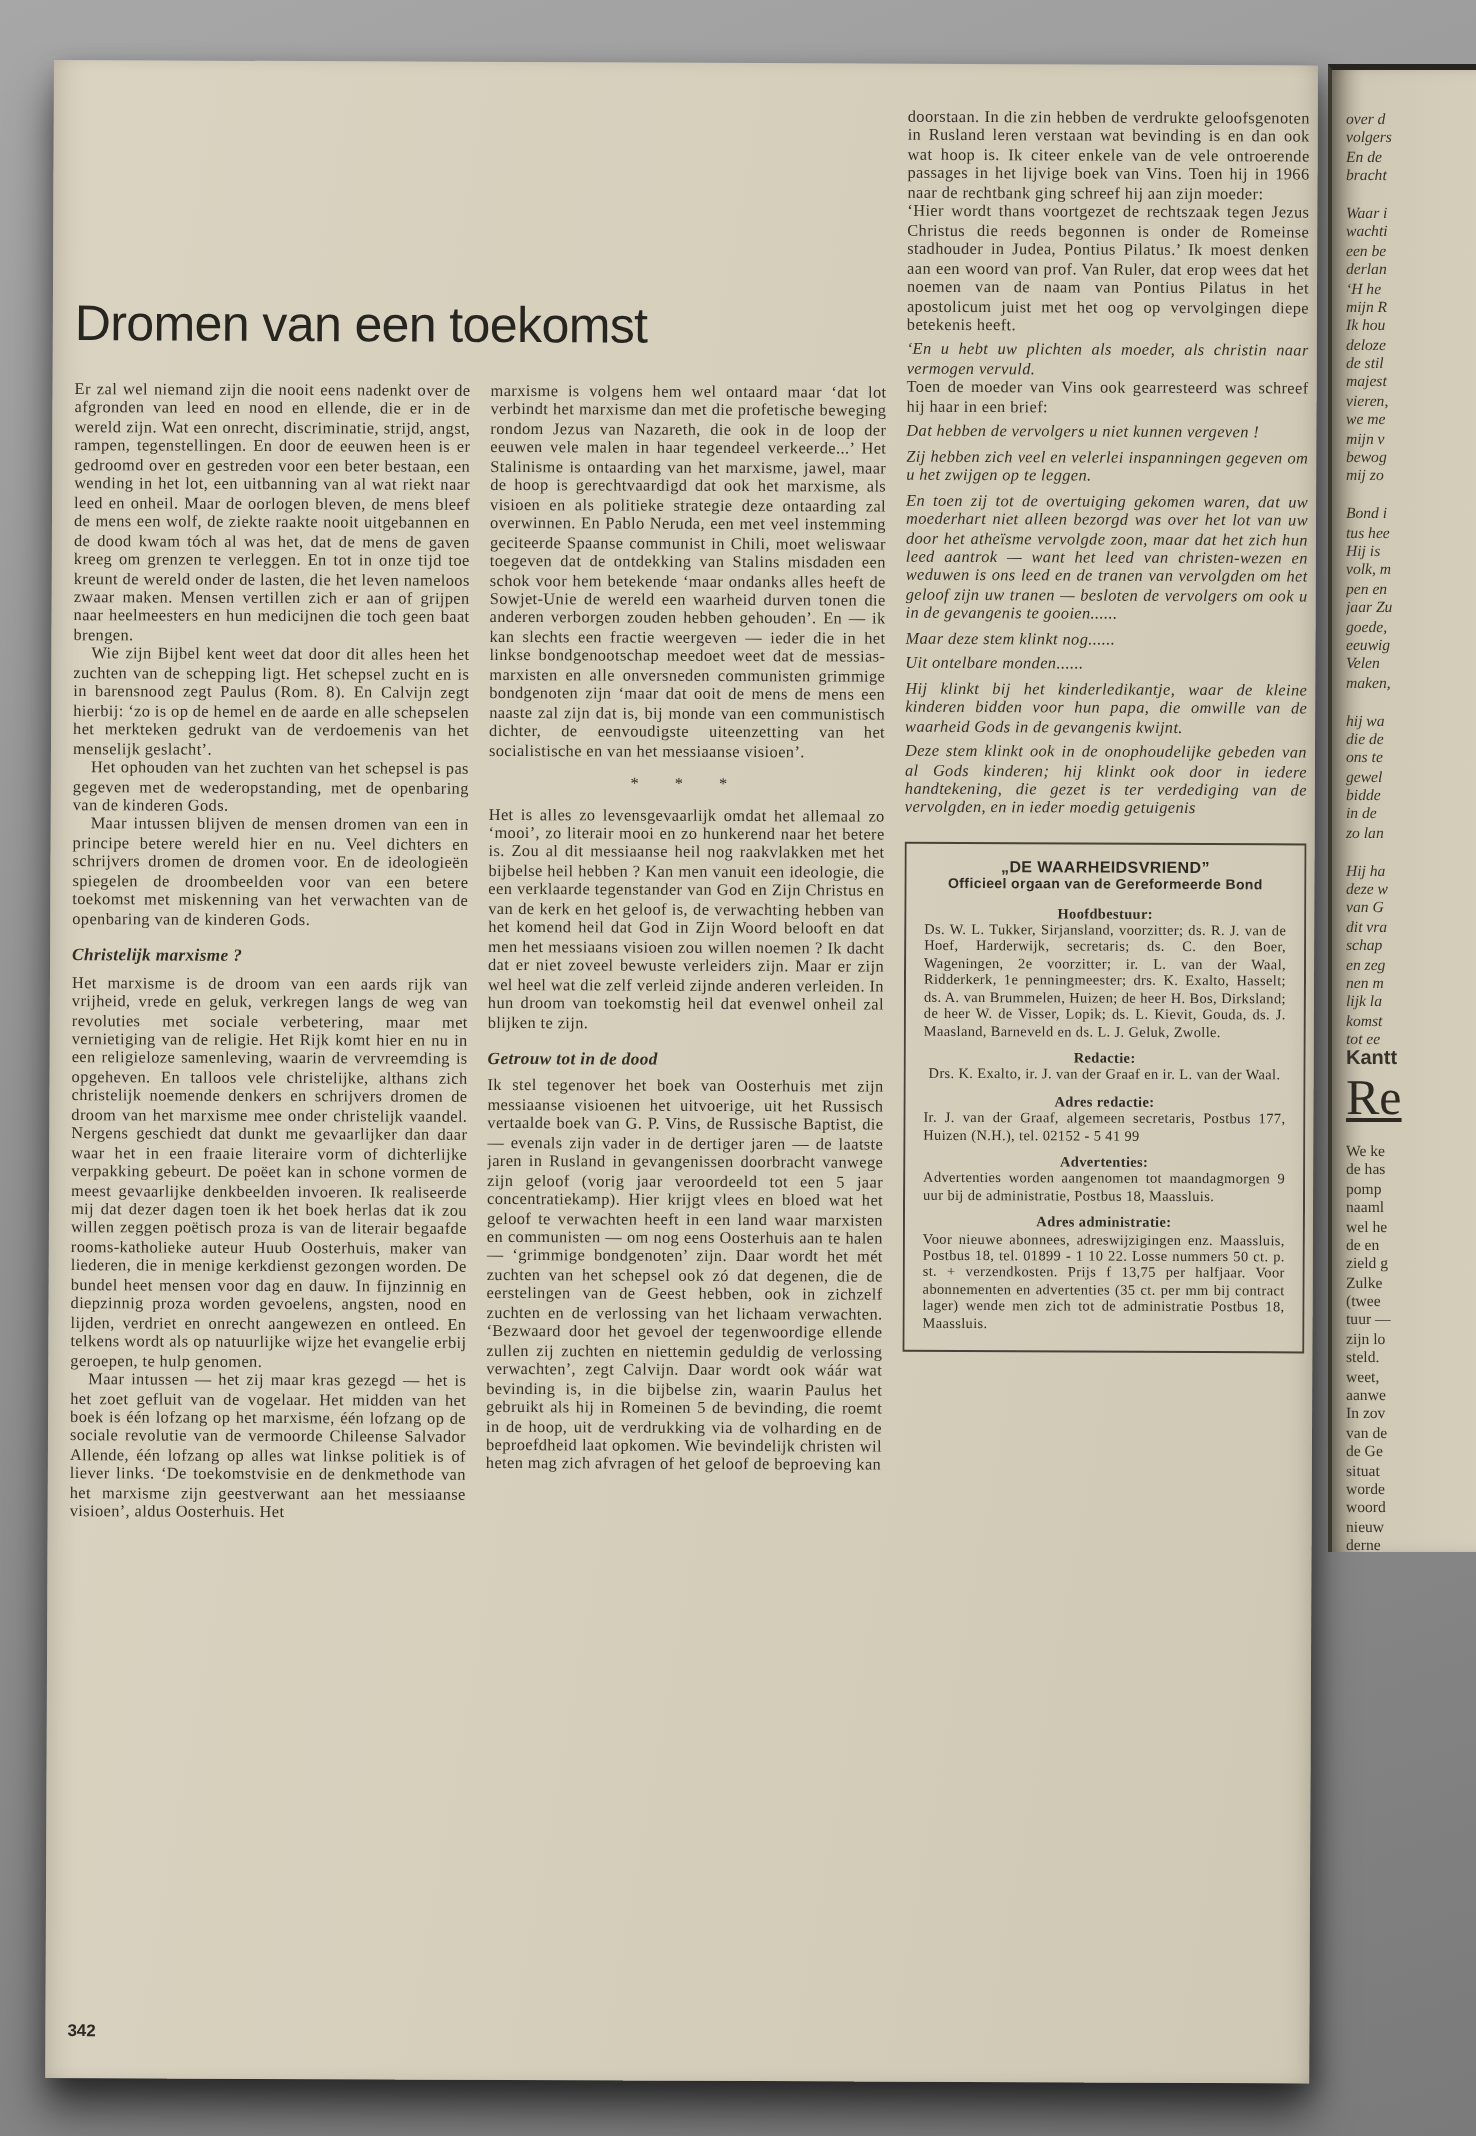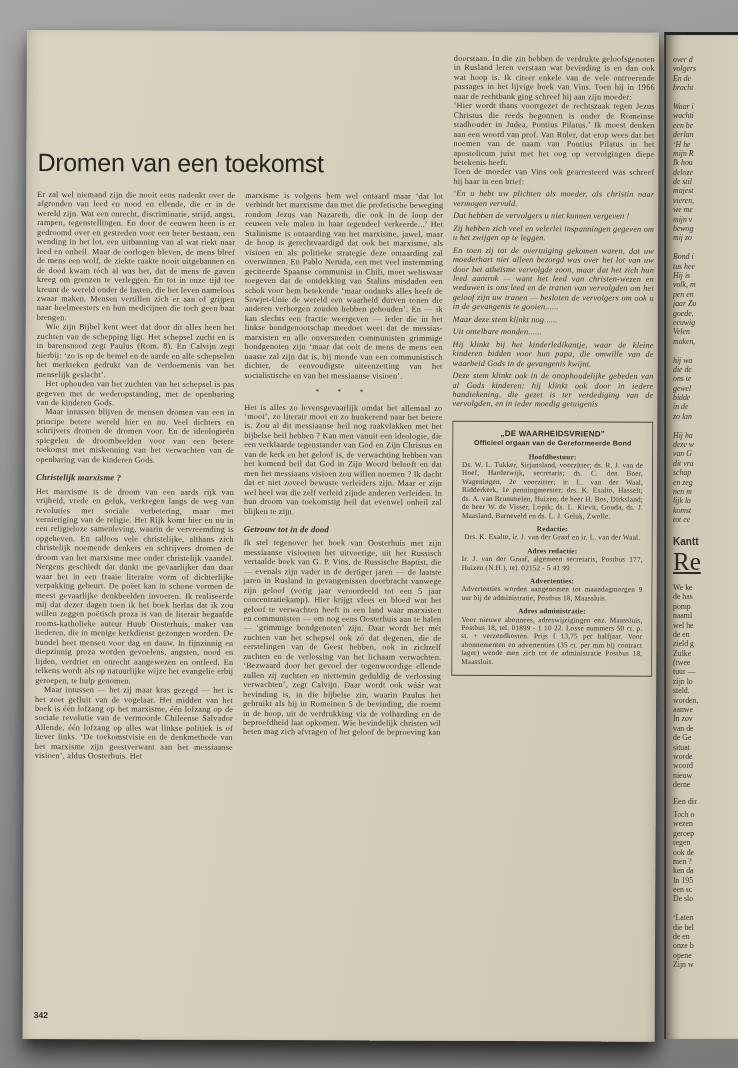--- a/index.html
+++ b/index.html
@@ -35,30 +35,30 @@
     font-weight:700;font-size:8px;letter-spacing:0.2px;}
   .box-subtitle{text-align:center;font-family:"Liberation Sans",sans-serif;
     font-weight:700;font-size:7px;margin-top:1px;}
   .sec{margin-top:5px;}
   .sec-h{text-align:center;font-weight:700;}
   .sec-t{text-align:justify;}
   .sec-t.center{text-align:center;}
   .pageno{position:absolute;left:11px;top:980px;
     font-family:"Liberation Sans",sans-serif;font-weight:700;font-size:8.5px;color:#2b2a24;}
   
-  .sliver{position:absolute;left:664px;top:32px;width:74px;height:1007px;
+  .sliver{position:absolute;left:664px;top:32px;width:74px;height:744px;
     background:linear-gradient(90deg,#a89f8c 0%,#cfc8b5 22%,#d5cebb 100%);
     border-top:3px solid #26241f;border-left:2px solid #3c392f;
     box-shadow:inset 8px 0 10px -6px rgba(0,0,0,.5);
     overflow:hidden;padding:20px 0 0 7px;box-sizing:border-box;
     color:#35322a;font-size:7.8px;line-height:9.4px;}
   .frags .frag{white-space:nowrap;height:9.4px;overflow:hidden;}
   .frag-top{font-style:italic;}
   .kicker{font-family:"Liberation Sans",sans-serif;font-weight:700;font-size:10px;
-    margin-top:12px;white-space:nowrap;}
+    white-space:nowrap;}
   .bigre{font-size:25px;line-height:27px;margin:2px 0 8px 0;color:#2c2a23;white-space:nowrap;text-decoration:underline;}
   .subhead-frag{font-size:8.2px;margin:7px 0 4px 0;white-space:nowrap;}
 </style>
 </head>
 <body>
 
 <div class="stage">
 
   <div class="page">
     <h1 class="title">Dromen van een toekomst</h1>
@@ -77,22 +77,22 @@
         <p class="blk blk-sep">* * *</p>
         <p class="blk blk-p0">Het is alles zo levensgevaarlijk omdat het allemaal zo ‘mooi’, zo literair mooi en zo hunkerend naar het betere is. Zou al dit messiaanse heil nog raakvlakken met het bijbelse heil hebben ? Kan men vanuit een ideologie, die een verklaarde tegenstander van God en Zijn Christus en van de kerk en het geloof is, de verwachting hebben van het komend heil dat God in Zijn Woord belooft en dat men het messiaans visioen zou willen noemen ? Ik dacht dat er niet zoveel bewuste verleiders zijn. Maar er zijn wel heel wat die zelf verleid zijnde anderen verleiden. In hun droom van toekomstig heil dat evenwel onheil zal blijken te zijn.</p>
         <h3 class="blk blk-h">Getrouw tot in de dood</h3>
         <p class="blk blk-p0">Ik stel tegenover het boek van Oosterhuis met zijn messiaanse visioenen het uitvoerige, uit het Russisch vertaalde boek van G. P. Vins, de Russische Baptist, die — evenals zijn vader in de dertiger jaren — de laatste jaren in Rusland in gevangenissen doorbracht vanwege zijn geloof (vorig jaar veroordeeld tot een 5 jaar concentratiekamp). Hier krijgt vlees en bloed wat het geloof te verwachten heeft in een land waar marxisten en communisten — om nog eens Oosterhuis aan te halen — ‘grimmige bondgenoten’ zijn. Daar wordt het mét zuchten van het schepsel ook zó dat degenen, die de eerstelingen van de Geest hebben, ook in zichzelf zuchten en de verlossing van het lichaam verwachten. ‘Bezwaard door het gevoel der tegenwoordige ellende zullen zij zuchten en niettemin geduldig de verlossing verwachten’, zegt Calvijn. Daar wordt ook wáár wat bevinding is, in die bijbelse zin, waarin Paulus het gebruikt als hij in Romeinen 5 de bevinding, die roemt in de hoop, uit de verdrukking via de volharding en de beproefdheid laat opkomen. Wie bevindelijk christen wil heten mag zich afvragen of het geloof de beproeving kan</p>
       </div>
 
     <div class="col col3">
       <div>
           <p class="blk blk-p0">doorstaan. In die zin hebben de verdrukte geloofsgenoten in Rusland leren verstaan wat bevinding is en dan ook wat hoop is. Ik citeer enkele van de vele ontroerende passages in het lijvige boek van Vins. Toen hij in 1966 naar de rechtbank ging schreef hij aan zijn moeder:</p>
           <p class="blk blk-p0">‘Hier wordt thans voortgezet de rechtszaak tegen Jezus Christus die reeds begonnen is onder de Romeinse stadhouder in Judea, Pontius Pilatus.’ Ik moest denken aan een woord van prof. Van Ruler, dat erop wees dat het noemen van de naam van Pontius Pilatus in het apostolicum juist met het oog op vervolgingen diepe betekenis heeft.</p>
+          <p class="blk blk-i">‘En u hebt uw plichten als moeder, als christin naar vermogen vervuld.</p>
           <p class="blk blk-p0">Toen de moeder van Vins ook gearresteerd was schreef hij haar in een brief:</p>
-          <p class="blk blk-i">‘En u hebt uw plichten als moeder, als christin naar vermogen vervuld.</p>
           <p class="blk blk-i">Dat hebben de vervolgers u niet kunnen vergeven !</p>
           <p class="blk blk-i">Zij hebben zich veel en velerlei inspanningen gegeven om u het zwijgen op te leggen.</p>
           <p class="blk blk-i">En toen zij tot de overtuiging gekomen waren, dat uw moederhart niet alleen bezorgd was over het lot van uw door het atheïsme vervolgde zoon, maar dat het zich hun leed aantrok — want het leed van christen-wezen en weduwen is ons leed en de tranen van vervolgden om het geloof zijn uw tranen — besloten de vervolgers om ook u in de gevangenis te gooien......</p>
           <p class="blk blk-i">Maar deze stem klinkt nog......</p>
           <p class="blk blk-i">Uit ontelbare monden......</p>
           <p class="blk blk-i">Hij klinkt bij het kinderledikantje, waar de kleine kinderen bidden voor hun papa, die omwille van de waarheid Gods in de gevangenis kwijnt.</p>
           <p class="blk blk-i">Deze stem klinkt ook in de onophoudelijke gebeden van al Gods kinderen; hij klinkt ook door in iedere handtekening, die gezet is ter verdediging van de vervolgden, en in ieder moedig getuigenis</p>
         </div>
       <div class="box">
         <div class="box-title">„DE WAARHEIDSVRIEND”</div>
@@ -186,21 +186,21 @@
         <div class="frag">pomp</div>
         <div class="frag">naaml</div>
         <div class="frag">wel he</div>
         <div class="frag">de en</div>
         <div class="frag">zield g</div>
         <div class="frag">Zulke</div>
         <div class="frag">(twee</div>
         <div class="frag">tuur —</div>
         <div class="frag">zijn lo</div>
         <div class="frag">steld.</div>
-        <div class="frag">worden,</div>
+        <div class="frag">weet,</div>
         <div class="frag">aanwe</div>
         <div class="frag">In zov</div>
         <div class="frag">van de</div>
         <div class="frag">de Ge</div>
         <div class="frag">situat</div>
         <div class="frag">worde</div>
         <div class="frag">woord</div>
         <div class="frag">nieuw</div>
         <div class="frag">derne</div>
       </div>

